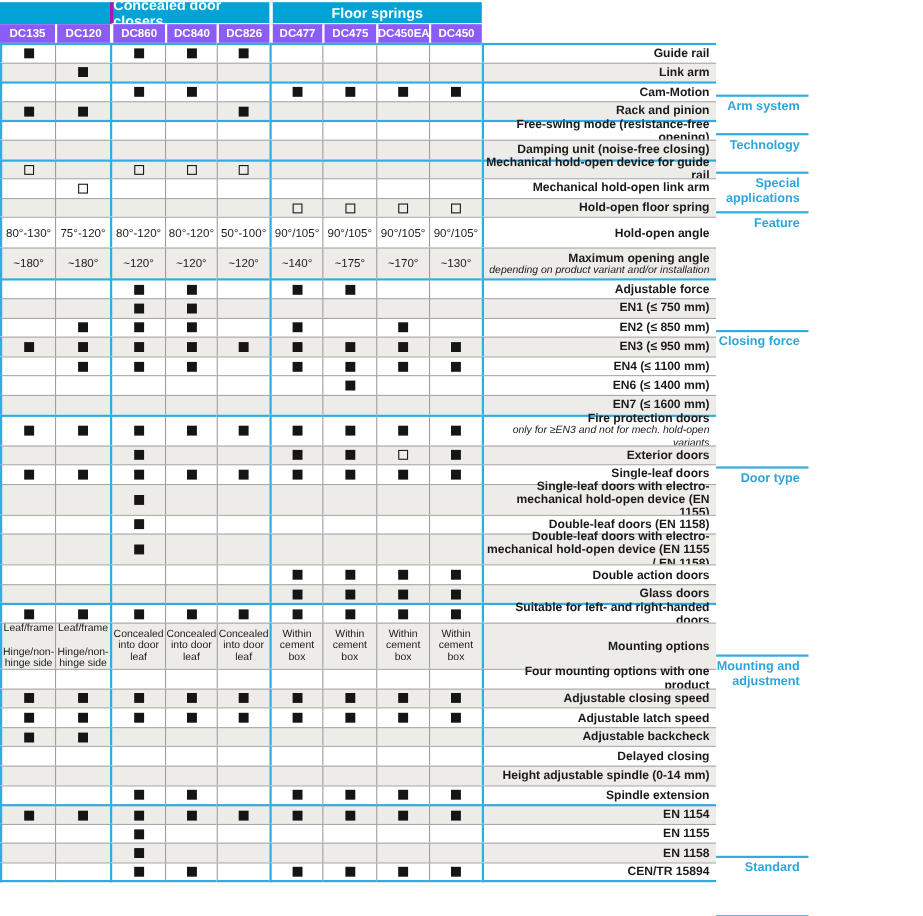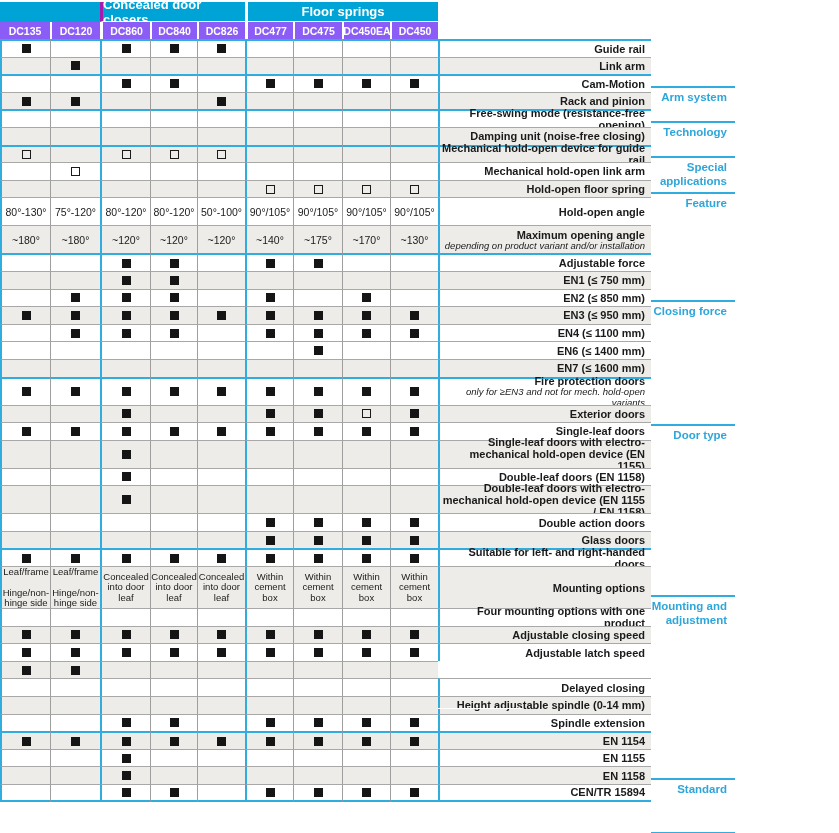--- a/index.html
+++ b/index.html
@@ -781,20 +781,23 @@
         <div class="cell w1">
           <span class="sq"></span>
         </div>
         <div class="cell w2 cyl"></div>
         <div class="cell w3"></div>
         <div class="cell w4"></div>
         <div class="cell w5 cyl"></div>
         <div class="cell w6"></div>
         <div class="cell w7"></div>
         <div class="cell w8"></div>
+        <div class="labelcell">
+          <div class="lab">Adjustable backcheck</div>
+        </div>
         <div class="catcell"></div>
       </div>
       <div class="row normal">
         <div class="cell w0 cyl"></div>
         <div class="cell w1"></div>
         <div class="cell w2 cyl"></div>
         <div class="cell w3"></div>
         <div class="cell w4"></div>
         <div class="cell w5 cyl"></div>
         <div class="cell w6"></div>

